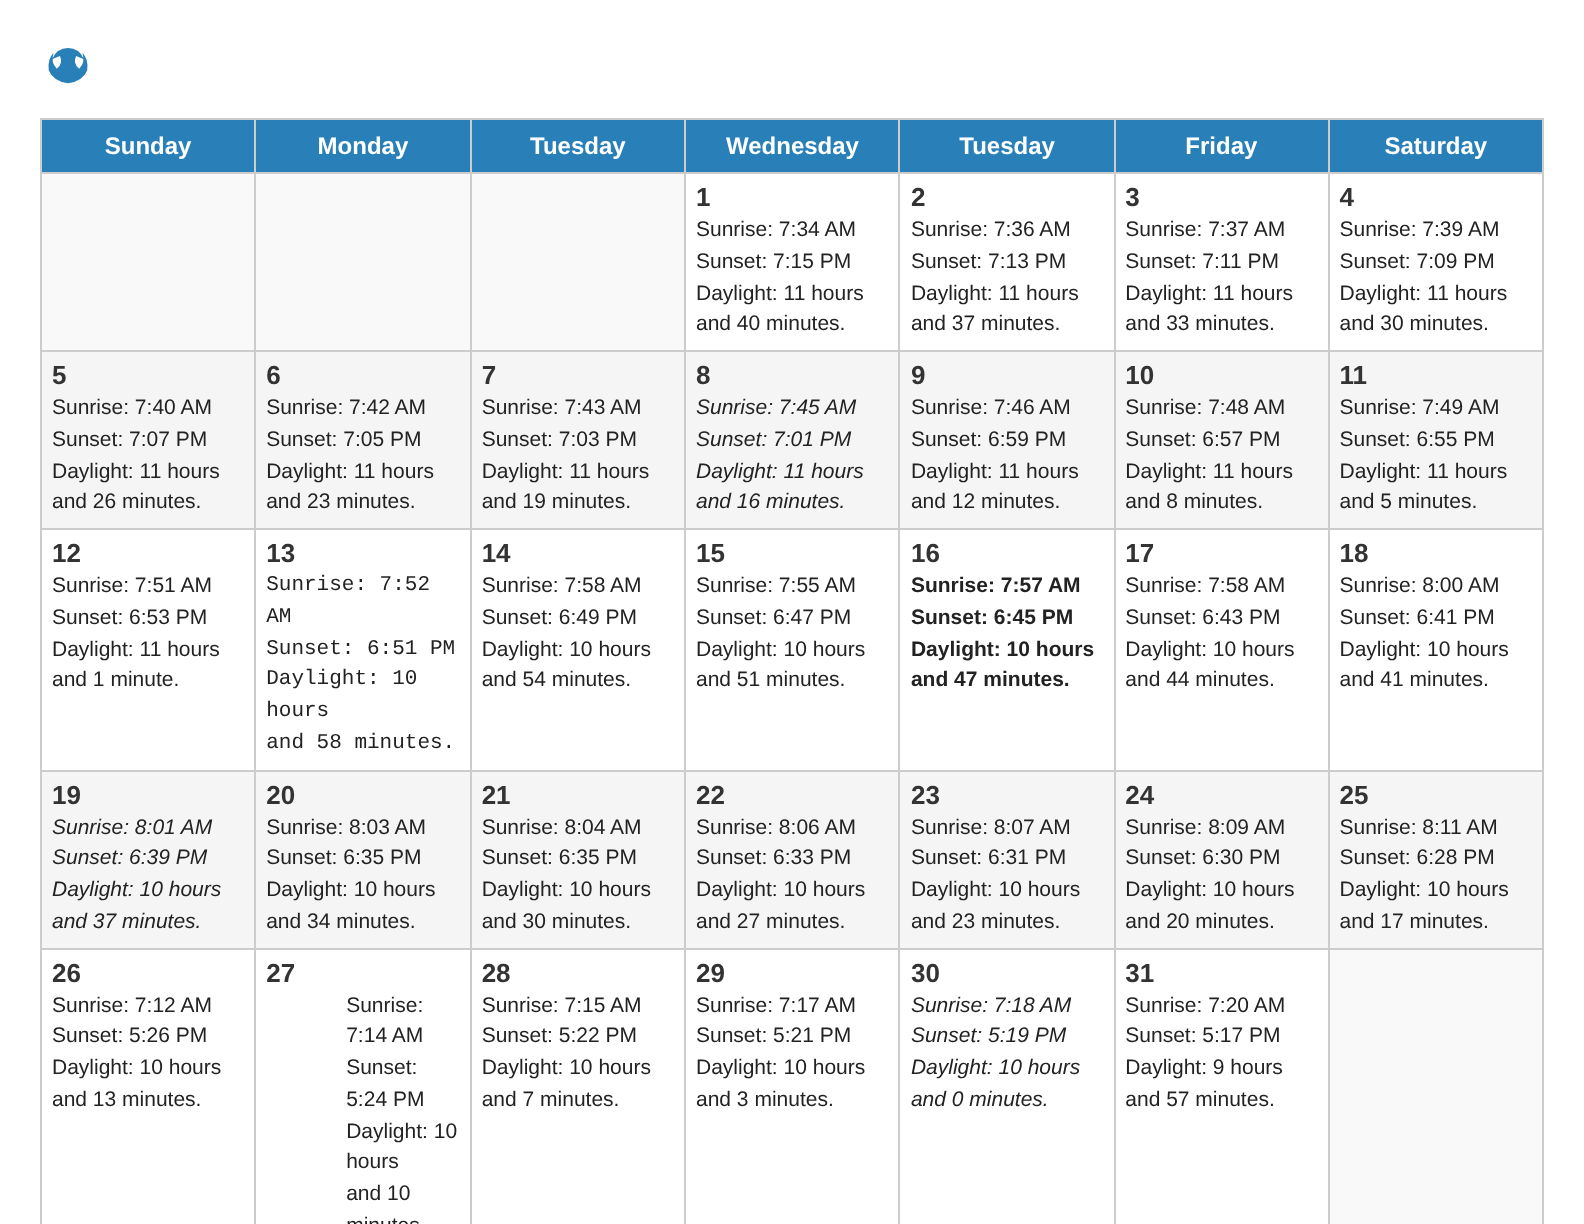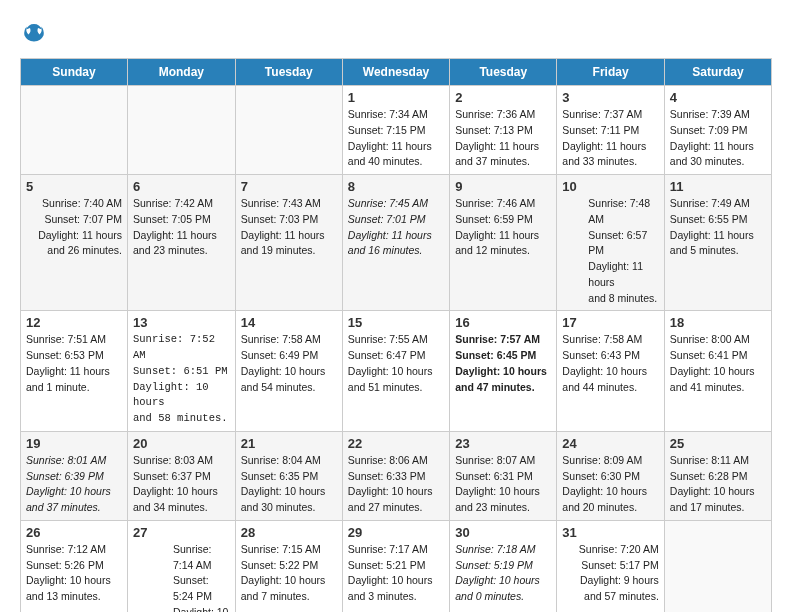--- a/index.html
+++ b/index.html
@@ -141,21 +141,21 @@
           <span class="day-number">4</span>
           <div class="day-info" style="white-space: pre-line;">Sunrise: 7:39 AM
 Sunset: 7:09 PM
 Daylight: 11 hours
 and 30 minutes.</div>
         </td>
       </tr>
       <tr>
         <td>
           <span class="day-number">5</span>
-          <div class="day-info" style="white-space: pre-line; text-align: right;">Sunrise: 7:40 AM
+          <div class="day-info" style="white-space: pre-line;">Sunrise: 7:40 AM
 Sunset: 7:07 PM
 Daylight: 11 hours
 and 26 minutes.</div>
         </td>
         <td>
           <span class="day-number">6</span>
           <div class="day-info" style="white-space: pre-line;">Sunrise: 7:42 AM
 Sunset: 7:05 PM
 Daylight: 11 hours
 and 23 minutes.</div>
@@ -176,21 +176,21 @@
         </td>
         <td>
           <span class="day-number">9</span>
           <div class="day-info" style="white-space: pre-line;">Sunrise: 7:46 AM
 Sunset: 6:59 PM
 Daylight: 11 hours
 and 12 minutes.</div>
         </td>
         <td>
           <span class="day-number">10</span>
-          <div class="day-info" style="white-space: pre-line; margin-left: 26px;">Sunrise: 7:48 AM
+          <div class="day-info" style="white-space: pre-line;">Sunrise: 7:48 AM
 Sunset: 6:57 PM
 Daylight: 11 hours
 and 8 minutes.</div>
         </td>
         <td>
           <span class="day-number">11</span>
           <div class="day-info" style="white-space: pre-line;">Sunrise: 7:49 AM
 Sunset: 6:55 PM
 Daylight: 11 hours
 and 5 minutes.</div>
@@ -251,21 +251,21 @@
         <td>
           <span class="day-number">19</span>
           <div class="day-info" style="white-space: pre-line; font-style: italic;">Sunrise: 8:01 AM
 Sunset: 6:39 PM
 Daylight: 10 hours
 and 37 minutes.</div>
         </td>
         <td>
           <span class="day-number">20</span>
           <div class="day-info" style="white-space: pre-line;">Sunrise: 8:03 AM
-Sunset: 6:37 PM
+Sunset: 6:35 PM
 Daylight: 10 hours
 and 34 minutes.</div>
         </td>
         <td>
           <span class="day-number">21</span>
           <div class="day-info" style="white-space: pre-line;">Sunrise: 8:04 AM
 Sunset: 6:35 PM
 Daylight: 10 hours
 and 30 minutes.</div>
         </td>
@@ -329,21 +329,21 @@
         </td>
         <td>
           <span class="day-number">30</span>
           <div class="day-info" style="white-space: pre-line; font-style: italic;">Sunrise: 7:18 AM
 Sunset: 5:19 PM
 Daylight: 10 hours
 and 0 minutes.</div>
         </td>
         <td>
           <span class="day-number">31</span>
-          <div class="day-info" style="white-space: pre-line; text-align: right;">Sunrise: 7:20 AM
+          <div class="day-info" style="white-space: pre-line;">Sunrise: 7:20 AM
 Sunset: 5:17 PM
 Daylight: 9 hours
 and 57 minutes.</div>
         </td>
         <td class="empty"></td>
       </tr>
     </tbody>
 </table>
 
 </body></html>

